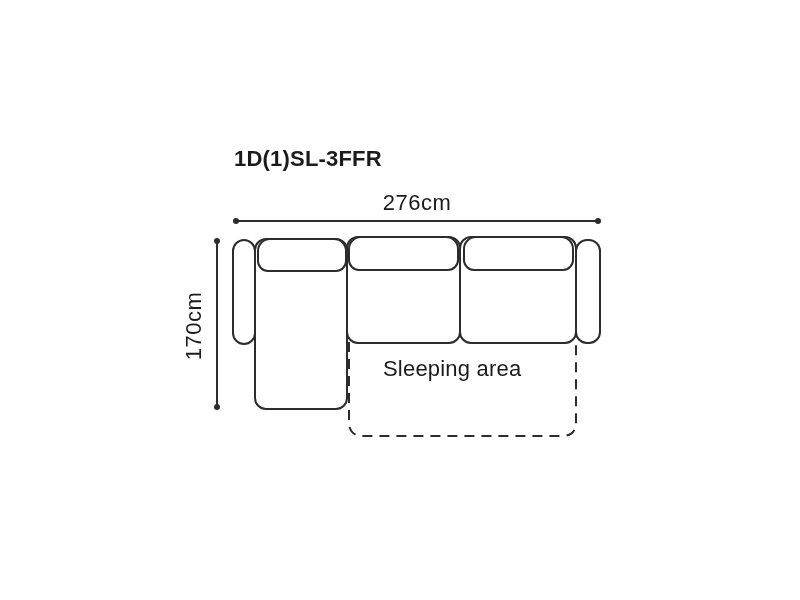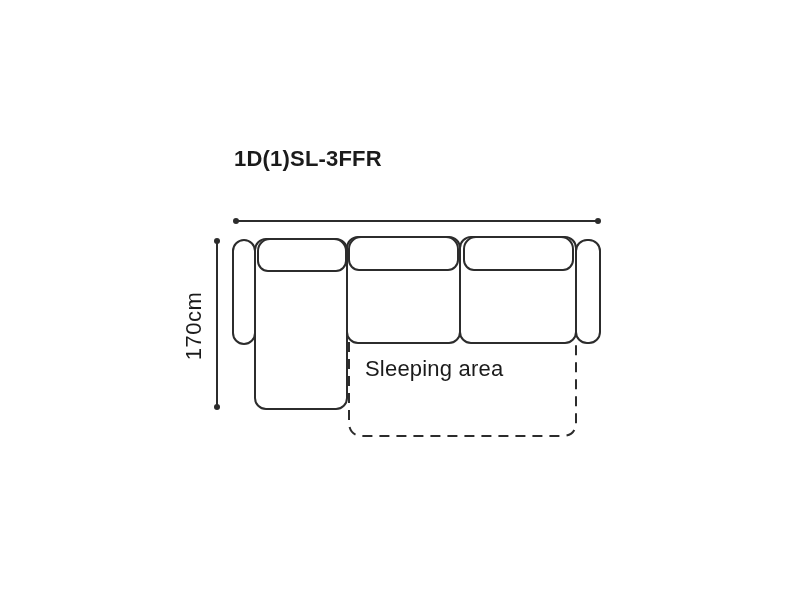--- a/index.html
+++ b/index.html
@@ -95,35 +95,36 @@
 
   
   .sleep-outline {
     left: 347px;
     top: 340px;
     width: 232px;
     height: 100px;
   }
 
   .sleep-label {
-    left: 365px;
+    left: 383px;
     top: 355px;
     font-size: 22px;
     line-height: 27px;
     letter-spacing: 0.2px;
     white-space: nowrap;
   }
 </style>
 </head>
 <body>
 
 <div class="canvas">
 
   <div class="abs title">1D(1)SL-3FFR</div>
 
+  <div class="abs dim-h-label">276cm</div>
   <div class="abs dim-h-line"></div>
   <div class="abs dot dot-h-l"></div>
   <div class="abs dot dot-h-r"></div>
 
   <div class="abs dim-v-line"></div>
   <div class="abs dot dot-v-t"></div>
   <div class="abs dot dot-v-b"></div>
   <div class="abs dim-v-label">170cm</div>
 
   <svg class="abs sleep-outline" viewBox="0 0 232 100" xmlns="http://www.w3.org/2000/svg">

